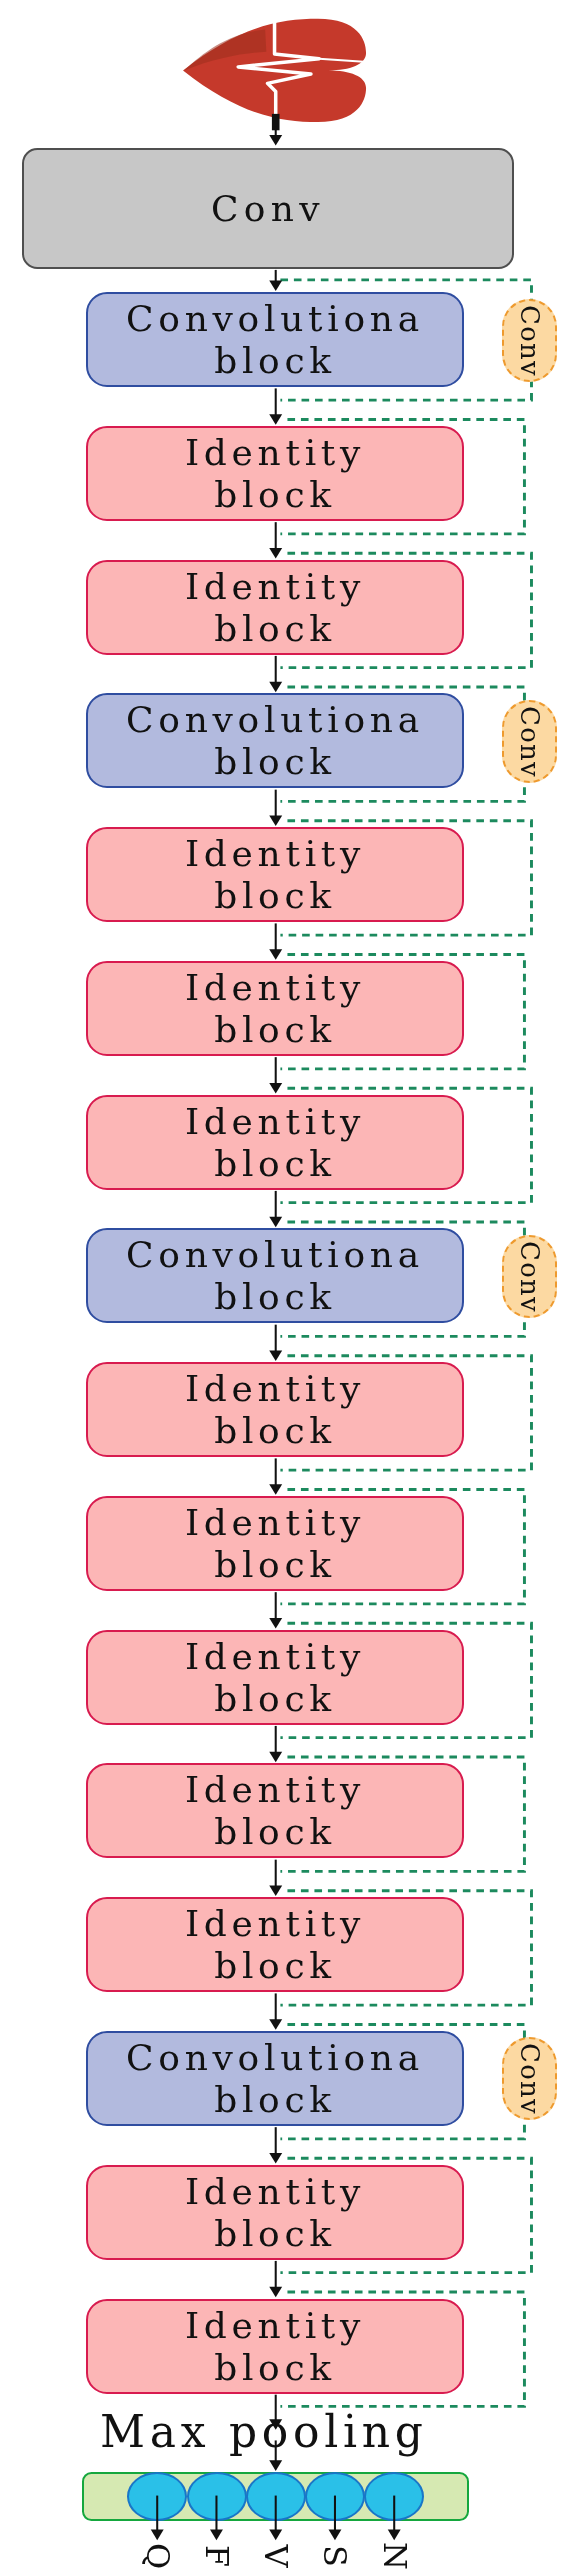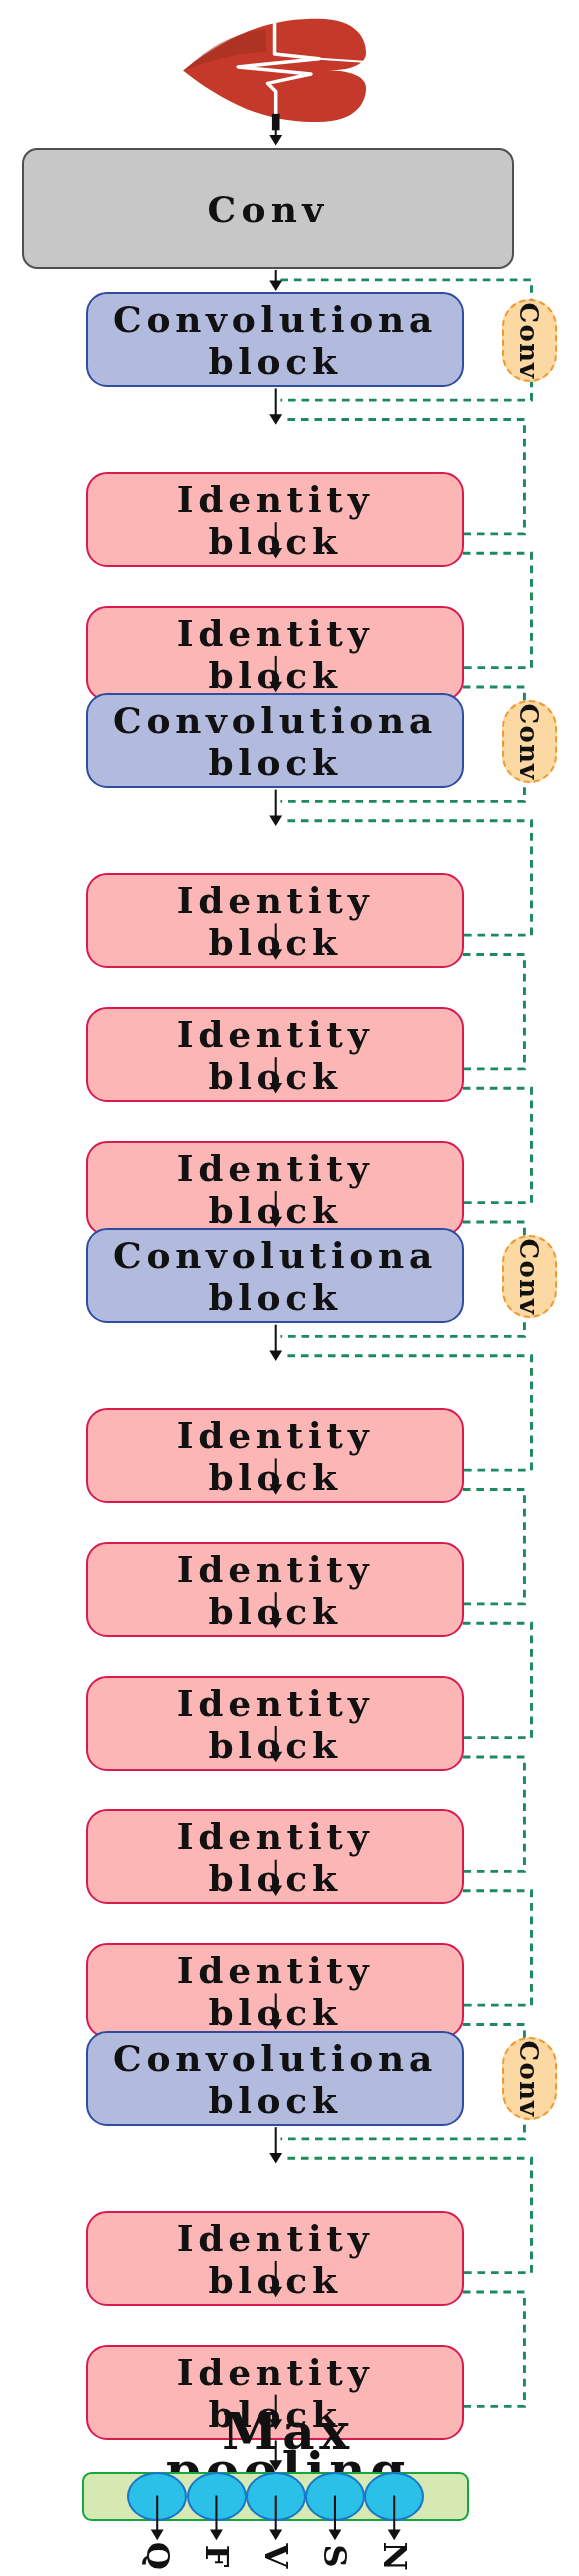--- a/index.html
+++ b/index.html
@@ -8,53 +8,53 @@
     --conv-fill:#b2bade; --conv-border:#2f4da0;
     --identity-fill:#fcb6b6; --identity-border:#d81b4f;
     --shortcut-fill:#fcd9a2; --shortcut-border:#ee9a2e;
     --skip-line:#1c8a5e; --arrow:#111111; --text:#111111;
     --outbox-fill:#d6e9b2; --outbox-border:#15a73e;
     --neuron-fill:#2ac0e8; --neuron-border:#1976c8;
   }
   html,body{margin:0;padding:0;background:#ffffff;}
   .canvas{
     position:relative;width:579px;height:2576px;background:#ffffff;
-    overflow:hidden;font-family:"DejaVu Serif","Liberation Serif",serif;color:var(--text);font-weight:bold;
+    overflow:hidden;font-family:"DejaVu Serif","Liberation Serif",serif;color:var(--text);
   }
   svg.layer{position:absolute;left:0;top:0;width:579px;height:2576px;}
   #under-layer{z-index:1;}
   #blocks-layer,#html-layer{position:absolute;left:0;top:0;width:579px;height:2576px;z-index:2;}
   #over-layer{z-index:3;pointer-events:none;}
 
   .stem-box{
     position:absolute;left:22px;top:148px;width:492px;height:121px;
     box-sizing:border-box;background:var(--stem-fill);border:2.3px solid var(--stem-border);
     border-radius:15.3px;display:flex;flex-direction:column;justify-content:center;align-items:center;
     font-size:36px;line-height:40px;letter-spacing:5.3px;text-align:center;
   }
   .stem-box span{white-space:pre-wrap;}
 
   .block{
     position:absolute;left:86px;width:378px;height:95px;box-sizing:border-box;
     border-radius:21px;display:flex;flex-direction:column;justify-content:center;align-items:center;
     font-size:36px;line-height:42px;letter-spacing:4.7px;text-align:center;
   }
   .block.conv{background:var(--conv-fill);border:2.3px solid var(--conv-border);}
-  .block.identity{background:var(--identity-fill);border:2.3px solid var(--identity-border);margin-top:46px;}
+  .block.identity{background:var(--identity-fill);border:2.3px solid var(--identity-border);}
 
   .pill{
     position:absolute;left:502px;width:55px;height:83px;box-sizing:border-box;
     background:var(--shortcut-fill);border:2.3px dashed var(--shortcut-border);border-radius:27.6px;
     display:flex;justify-content:center;align-items:center;
   }
   .pill span{display:block;transform:rotate(90deg);font-size:26px;letter-spacing:1.2px;}
 
   .pool-label{
-    position:absolute;left:112px;top:2412px;width:352px;height:39px;
-    font-size:50px;line-height:39px;letter-spacing:4.7px;text-align:center;
+    position:absolute;left:100px;top:2412px;width:352px;height:39px;
+    font-size:44px;line-height:39px;letter-spacing:4.7px;
   }
 
   .outbox{
     position:absolute;left:82px;top:2472px;width:387px;height:49px;box-sizing:border-box;
     background:var(--outbox-fill);border:2.9px solid var(--outbox-border);border-radius:9.4px;
   }
   .neuron{
     position:absolute;width:60px;height:49px;box-sizing:border-box;top:2472px;
     background:var(--neuron-fill);border:2.9px solid var(--neuron-border);border-radius:50%;
   }

